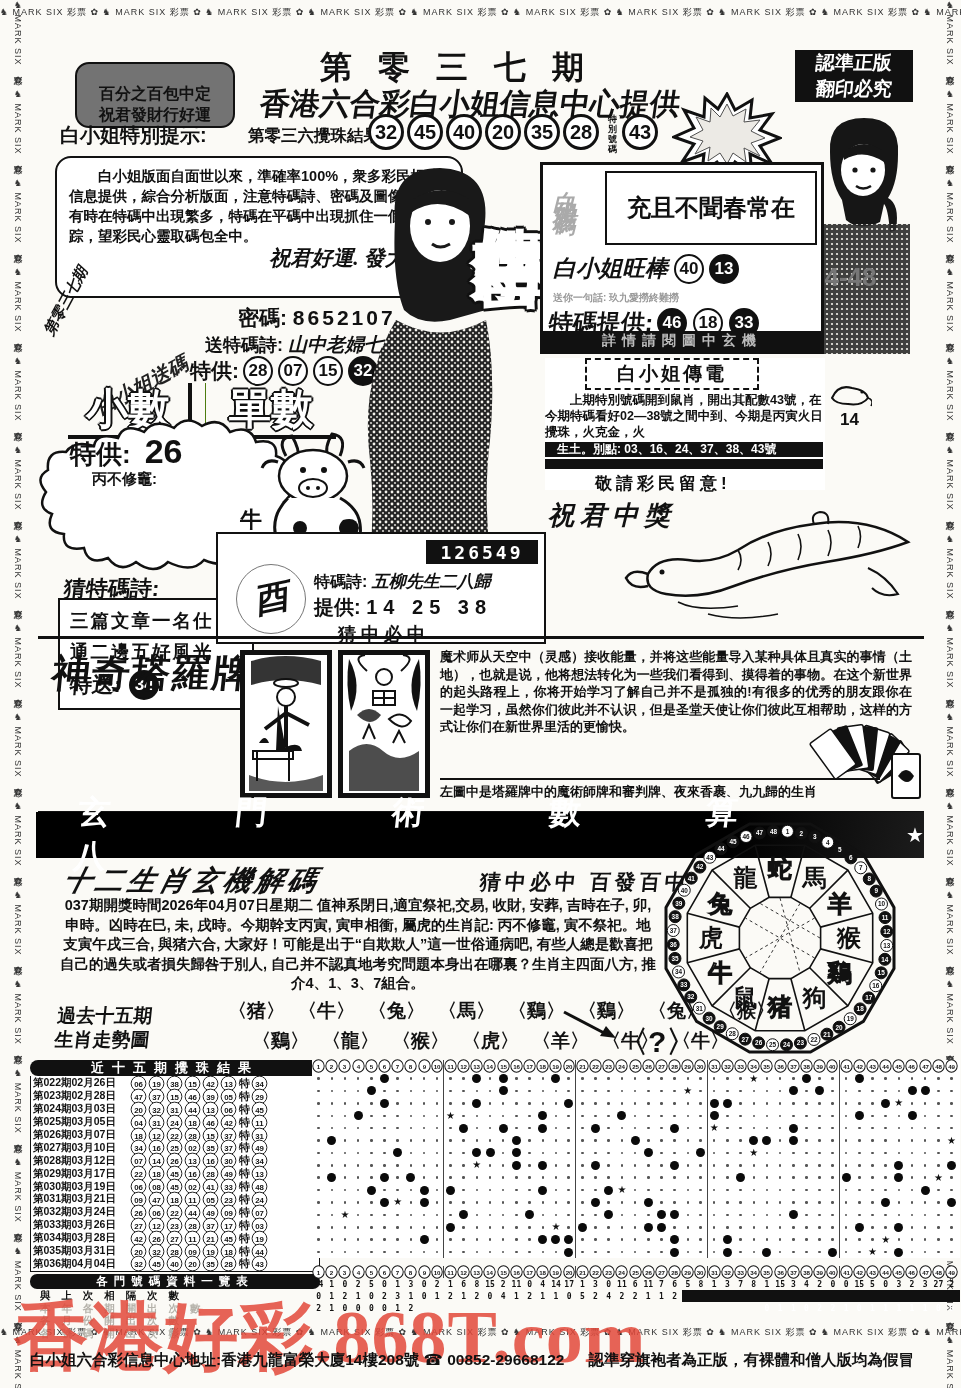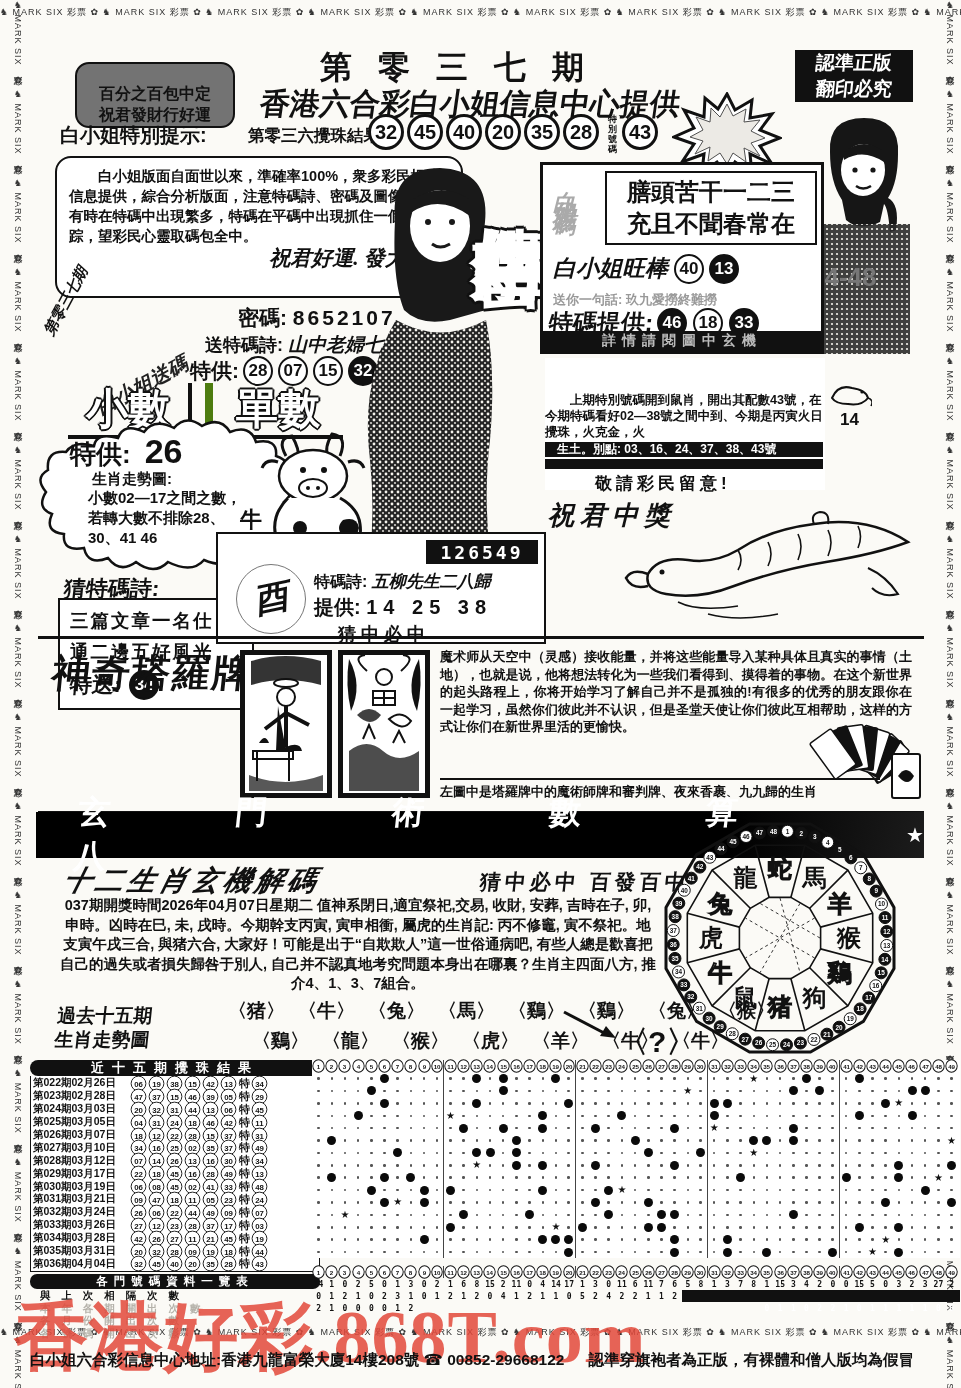--- a/index.html
+++ b/index.html
@@ -118,33 +118,32 @@
         <span class="ball b30">15</span>
         <span class="ball b30 f">32</span>
       </span>
   </div>
   <div class="abs script" style="left:40px;top:330px;font-size:15px;transform:rotate(-62deg);transform-origin:left top;">第零三七期</div>
   <div class="abs script" style="left:92px;top:372px;font-size:20px;transform:rotate(-28deg);color:#222;">白小姐送碼</div>
 
   <div class="abs" style="left:68px;top:383px;width:120px;height:52px;border-bottom:4px solid #111;border-right:4px solid #111;display:flex;align-items:center;justify-content:center;">
     <span class="outline-txt" style="font-size:42px;">小數</span>
   </div>
-  <div class="abs" style="left:205px;top:383px;width:130px;height:52px;border-bottom:4px solid #111;border-left:8px solid #4d7c0f;display:flex;align-items:center;justify-content:center;">
+  <div class="abs" style="left:205px;top:383px;width:130px;height:52px;border-bottom:4px solid #111;border-left:1px solid #4d7c0f;display:flex;align-items:center;justify-content:center;">
     <span class="outline-txt" style="font-size:42px;">單數</span>
   </div>
 
   <svg class="abs" style="left:36px;top:412px;" width="320" height="175" viewBox="0 0 320 175">
     <path d="M30,40 Q10,38 12,58 Q-2,66 10,80 Q0,96 16,102 Q8,120 28,122 Q26,140 48,136 Q52,154 72,146 Q84,162 100,150 Q118,164 132,150 Q156,162 168,148 Q192,158 200,142 Q222,148 224,130 Q244,130 240,112 Q258,106 248,90 Q262,78 248,66 Q258,50 240,44 Q242,26 220,30 Q214,12 194,20 Q184,4 166,14 Q150,2 138,16 Q118,6 108,20 Q88,10 82,26 Q60,20 58,34 Q38,28 30,40Z" fill="#fff" stroke="#111" stroke-width="2.5"></path>
   </svg>
   <div class="abs" style="left:70px;top:432px;display:flex;gap:14px;align-items:baseline;">
     <span class="heavy" style="font-size:26px;">特供:</span>
     <span class="heavy" style="font-size:34px;">26</span>
   </div>
-  <div class="abs heavy" style="left:92px;top:470px;font-size:15px;">生肖走勢圖:</div>
-  <div class="abs" style="left:88px;top:488px;width:160px;font-size:15px;font-weight:700;line-height:20px;">小數02—17之間之數，若轉大數不排除28、30、41 46</div>
+  <div class="abs heavy" style="left:92px;top:470px;font-size:15px;">丙不修竈:</div>
 
   <svg class="abs" style="left:248px;top:428px;" width="150" height="150" viewBox="0 0 150 150">
     <path d="M38,28 Q28,10 44,8 Q52,22 50,30" fill="none" stroke="#111" stroke-width="3"></path>
     <path d="M92,28 Q100,8 84,6 Q76,20 80,28" fill="none" stroke="#111" stroke-width="3"></path>
     <path d="M30,34 Q18,30 14,40" fill="none" stroke="#111" stroke-width="3"></path>
     <path d="M100,34 Q112,30 116,40" fill="none" stroke="#111" stroke-width="3"></path>
     <ellipse cx="65" cy="48" rx="34" ry="26" fill="#fff" stroke="#111" stroke-width="2.5"></ellipse>
     <circle cx="55" cy="42" r="3" fill="#111"></circle>
       <circle cx="76" cy="42" r="3" fill="#111"></circle>
     <ellipse cx="65" cy="60" rx="14" ry="9" fill="#fff" stroke="#111" stroke-width="2"></ellipse>
@@ -202,43 +201,45 @@
     </div>
     <div class="abs heavy" style="left:120px;top:88px;font-size:18px;">猜 中 必 中</div>
     <div class="abs" style="left:18px;top:30px;width:68px;height:68px;border:1.5px solid #777;border-radius:50%;display:flex;align-items:center;justify-content:center;">
       <span class="script" style="font-size:34px;transform:rotate(-12deg);">酉</span>
     </div>
   </div>
 
   <div class="abs boxborder" style="left:540px;top:162px;width:284px;height:192px;border-width:3px;">
     <div class="abs faint script" style="left:6px;top:8px;writing-mode:vertical-rl;font-size:22px;letter-spacing:6px;color:#aaa;">白小姐賜碼</div>
     <div class="abs boxborder" style="left:62px;top:6px;width:212px;height:74px;border-width:2.5px;display:flex;flex-direction:column;align-items:center;justify-content:center;">
-      <div class="heavy" style="font-size:24px;">膳頭苦干一二三</div>
       <div class="heavy" style="font-size:24px;">充且不聞春常在</div>
     </div>
     <div class="abs" style="left:10px;top:88px;display:flex;align-items:center;gap:6px;">
       <span class="script" style="font-size:23px;">白小姐旺棒</span>
       <span id="wangballs" style="display:flex;gap:5px;">
           <span class="ball b30">40</span>
           <span class="ball b30 f">13</span>
         </span>
     </div>
-    <div class="abs faint" style="left:10px;top:126px;font-size:13px;font-weight:700;color:#999;">送你一句話: 玖九愛撈終難撈</div>
+    <div class="abs faint" style="left:10px;top:126px;font-size:10px;font-weight:700;color:#999;">送你一句話: 玖九愛撈終難撈</div>
     <div class="abs" style="left:6px;top:142px;display:flex;align-items:center;gap:4px;">
       <span class="heavy dist" style="font-size:24px;">特碼提供:</span>
       <span id="teballs" style="display:flex;gap:6px;">
           <span class="ball b30 f">46</span>
           <span class="ball b30">18</span>
           <span class="ball b30 f">33</span>
         </span>
     </div>
     <div class="bar abs" style="left:0;top:166px;width:278px;height:20px;font-size:14px;letter-spacing:6px;color:#bbb;font-weight:700;">詳情請閱圖中玄機</div>
   </div>
 
   <div class="abs" style="left:545px;top:358px;width:280px;height:132px;background:#fff;">
+    <div class="abs" style="left:40px;top:0;width:170px;height:28px;border:2px dashed #111;display:flex;align-items:center;justify-content:center;">
+      <span class="heavy" style="font-size:19px;letter-spacing:3px;">白小姐傳電</span>
+    </div>
     <div class="abs" style="left:0;top:34px;width:278px;font-size:12.5px;font-weight:700;line-height:16px;text-indent:2em;">上期特別號碼開到鼠肖，開出其配數43號，在今期特碼看好02—38號之間中到、今期是丙寅火日攪珠，火克金，火</div>
     <div class="bar abs" style="left:0;top:84px;width:278px;height:15px;font-size:12px;font-weight:700;justify-content:flex-start;padding-left:12px;box-sizing:border-box;">生土。別點: 03、16、24、37、38、43號</div>
     <div class="bar abs" style="left:0;top:101px;width:278px;height:10px;"></div>
     <div class="abs heavy" style="left:50px;top:114px;font-size:17px;letter-spacing:4px;">敬請彩民留意!</div>
   </div>
   <div class="abs script" style="left:548px;top:498px;font-size:26px;letter-spacing:6px;">祝君中獎</div>
 
   <svg class="abs" style="left:828px;top:378px;" width="44" height="30" viewBox="0 0 44 30">
     <path d="M4,20 Q10,6 24,10 Q38,12 40,20 Q34,28 20,26 Q8,26 4,20Z" fill="none" stroke="#111" stroke-width="2"></path>
     <circle cx="34" cy="14" r="1.6" fill="#111"></circle>

